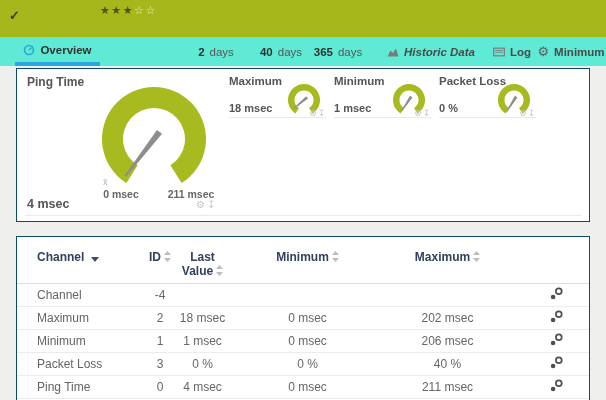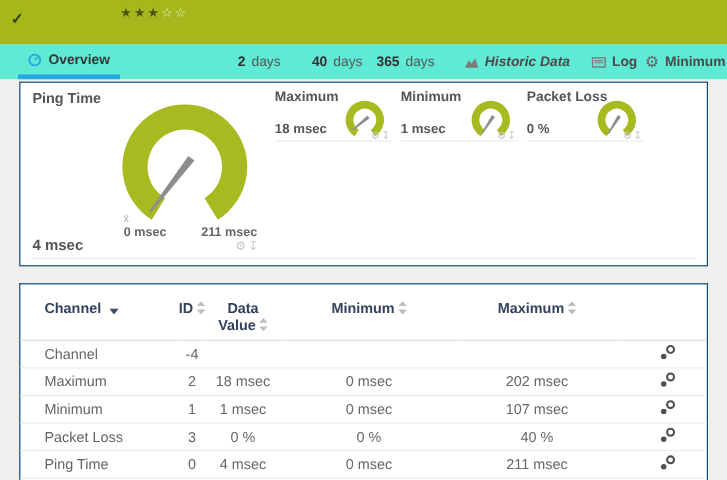--- a/index.html
+++ b/index.html
@@ -214,21 +214,21 @@
             <polygon points="0,0 8,0 4,5" fill="#3d4d68"></polygon>
           </svg>
         </th>
         <th class="ar">
           <span>ID</span><svg class="sort" width="7" height="11" viewBox="0 0 7 11">
                 <polygon points="3.5,0 7,4 0,4" fill="#bdbdbd"></polygon>
                 <polygon points="0,7 7,7 3.5,11" fill="#bdbdbd"></polygon>
               </svg>
         </th>
         <th class="ar">
-          <span>Data</span><br>
+          <span>Last</span><br>
           <span>Value</span><svg class="sort" width="7" height="11" viewBox="0 0 7 11">
                 <polygon points="3.5,0 7,4 0,4" fill="#bdbdbd"></polygon>
                 <polygon points="0,7 7,7 3.5,11" fill="#bdbdbd"></polygon>
               </svg>
         </th>
         <th class="ar">
           <span>Minimum</span><svg class="sort" width="7" height="11" viewBox="0 0 7 11">
                 <polygon points="3.5,0 7,4 0,4" fill="#bdbdbd"></polygon>
                 <polygon points="0,7 7,7 3.5,11" fill="#bdbdbd"></polygon>
               </svg>
@@ -263,21 +263,21 @@
         <td class="gear-cell"><span class="gear-btn"><svg width="13" height="13" viewBox="0 0 13 13">
                   <circle cx="8.8" cy="4.2" r="2.9" fill="none" stroke="#4f4f4f" stroke-width="1.7"></circle>
                   <circle cx="3.1" cy="10" r="2.3" fill="#4f4f4f"></circle>
                 </svg></span></td>
       </tr>
       <tr>
         <td class="channel-cell">Minimum</td>
         <td class="ar">1</td>
         <td class="ar">1 msec</td>
         <td class="ar">0 msec</td>
-        <td class="ar">107 msec</td>
+        <td class="ar">206 msec</td>
         <td class="gear-cell"><span class="gear-btn"><svg width="13" height="13" viewBox="0 0 13 13">
                   <circle cx="8.8" cy="4.2" r="2.9" fill="none" stroke="#4f4f4f" stroke-width="1.7"></circle>
                   <circle cx="3.1" cy="10" r="2.3" fill="#4f4f4f"></circle>
                 </svg></span></td>
       </tr>
       <tr>
         <td class="channel-cell">Packet Loss</td>
         <td class="ar">3</td>
         <td class="ar">0 %</td>
         <td class="ar">0 %</td>

